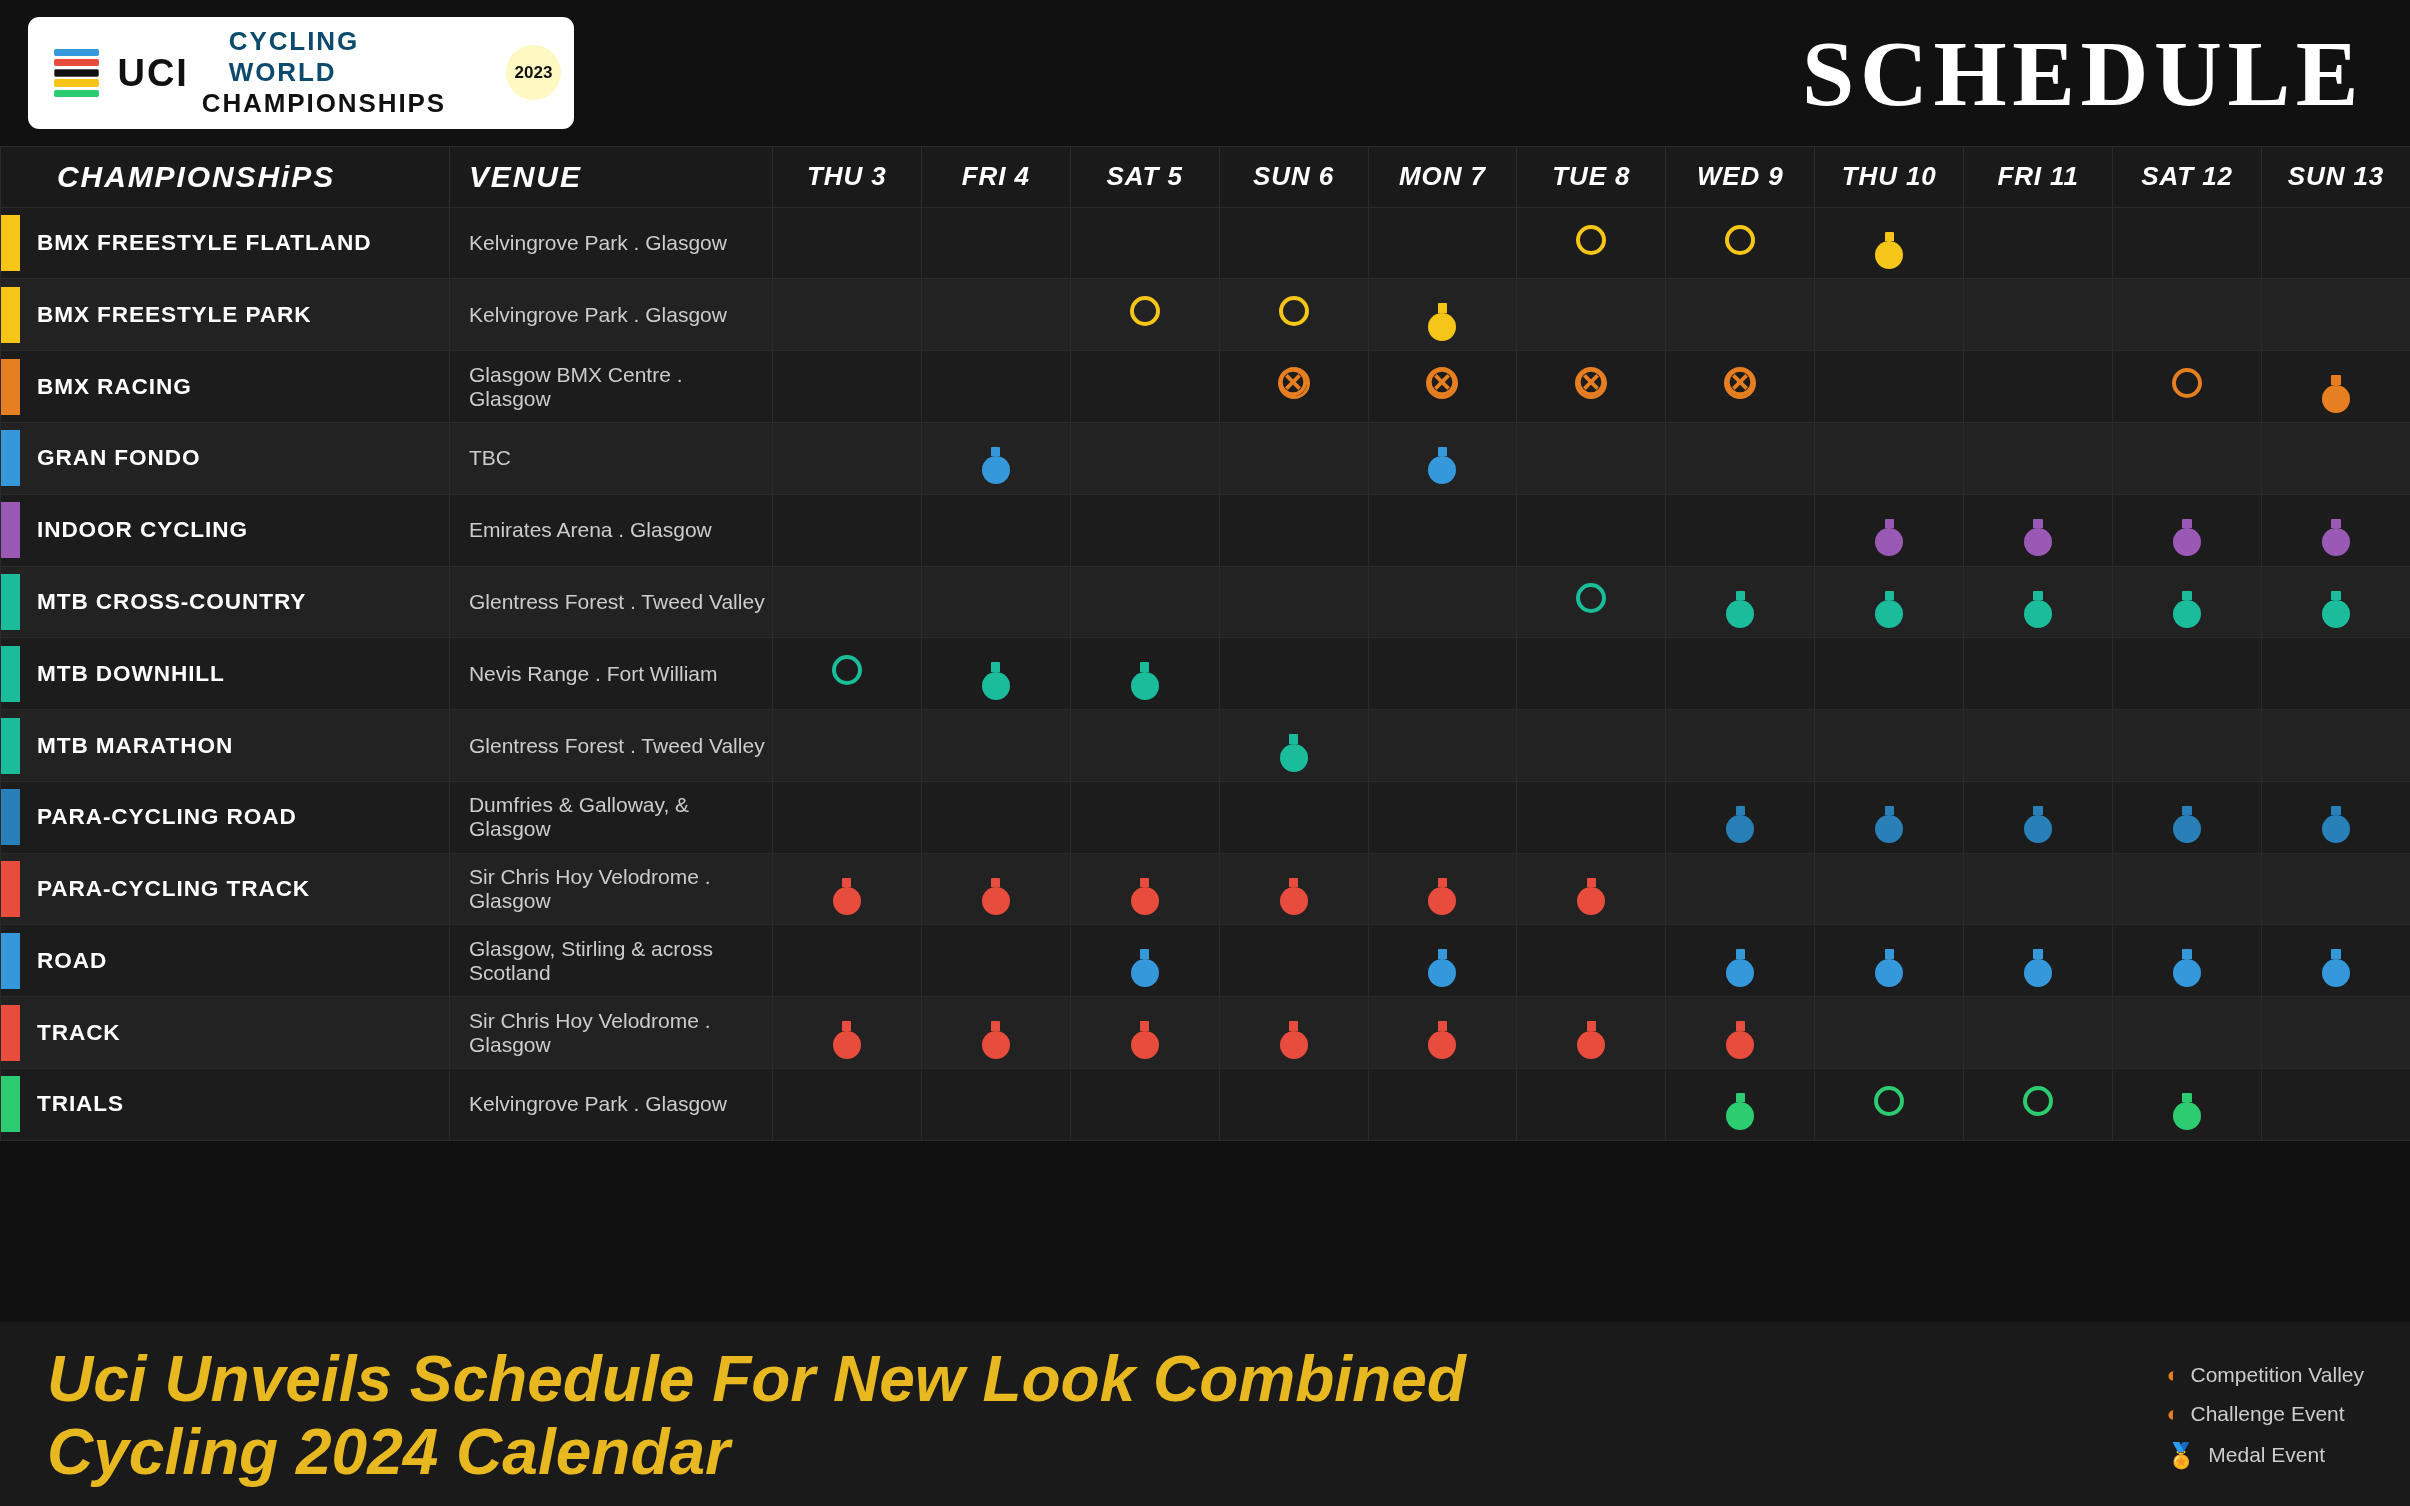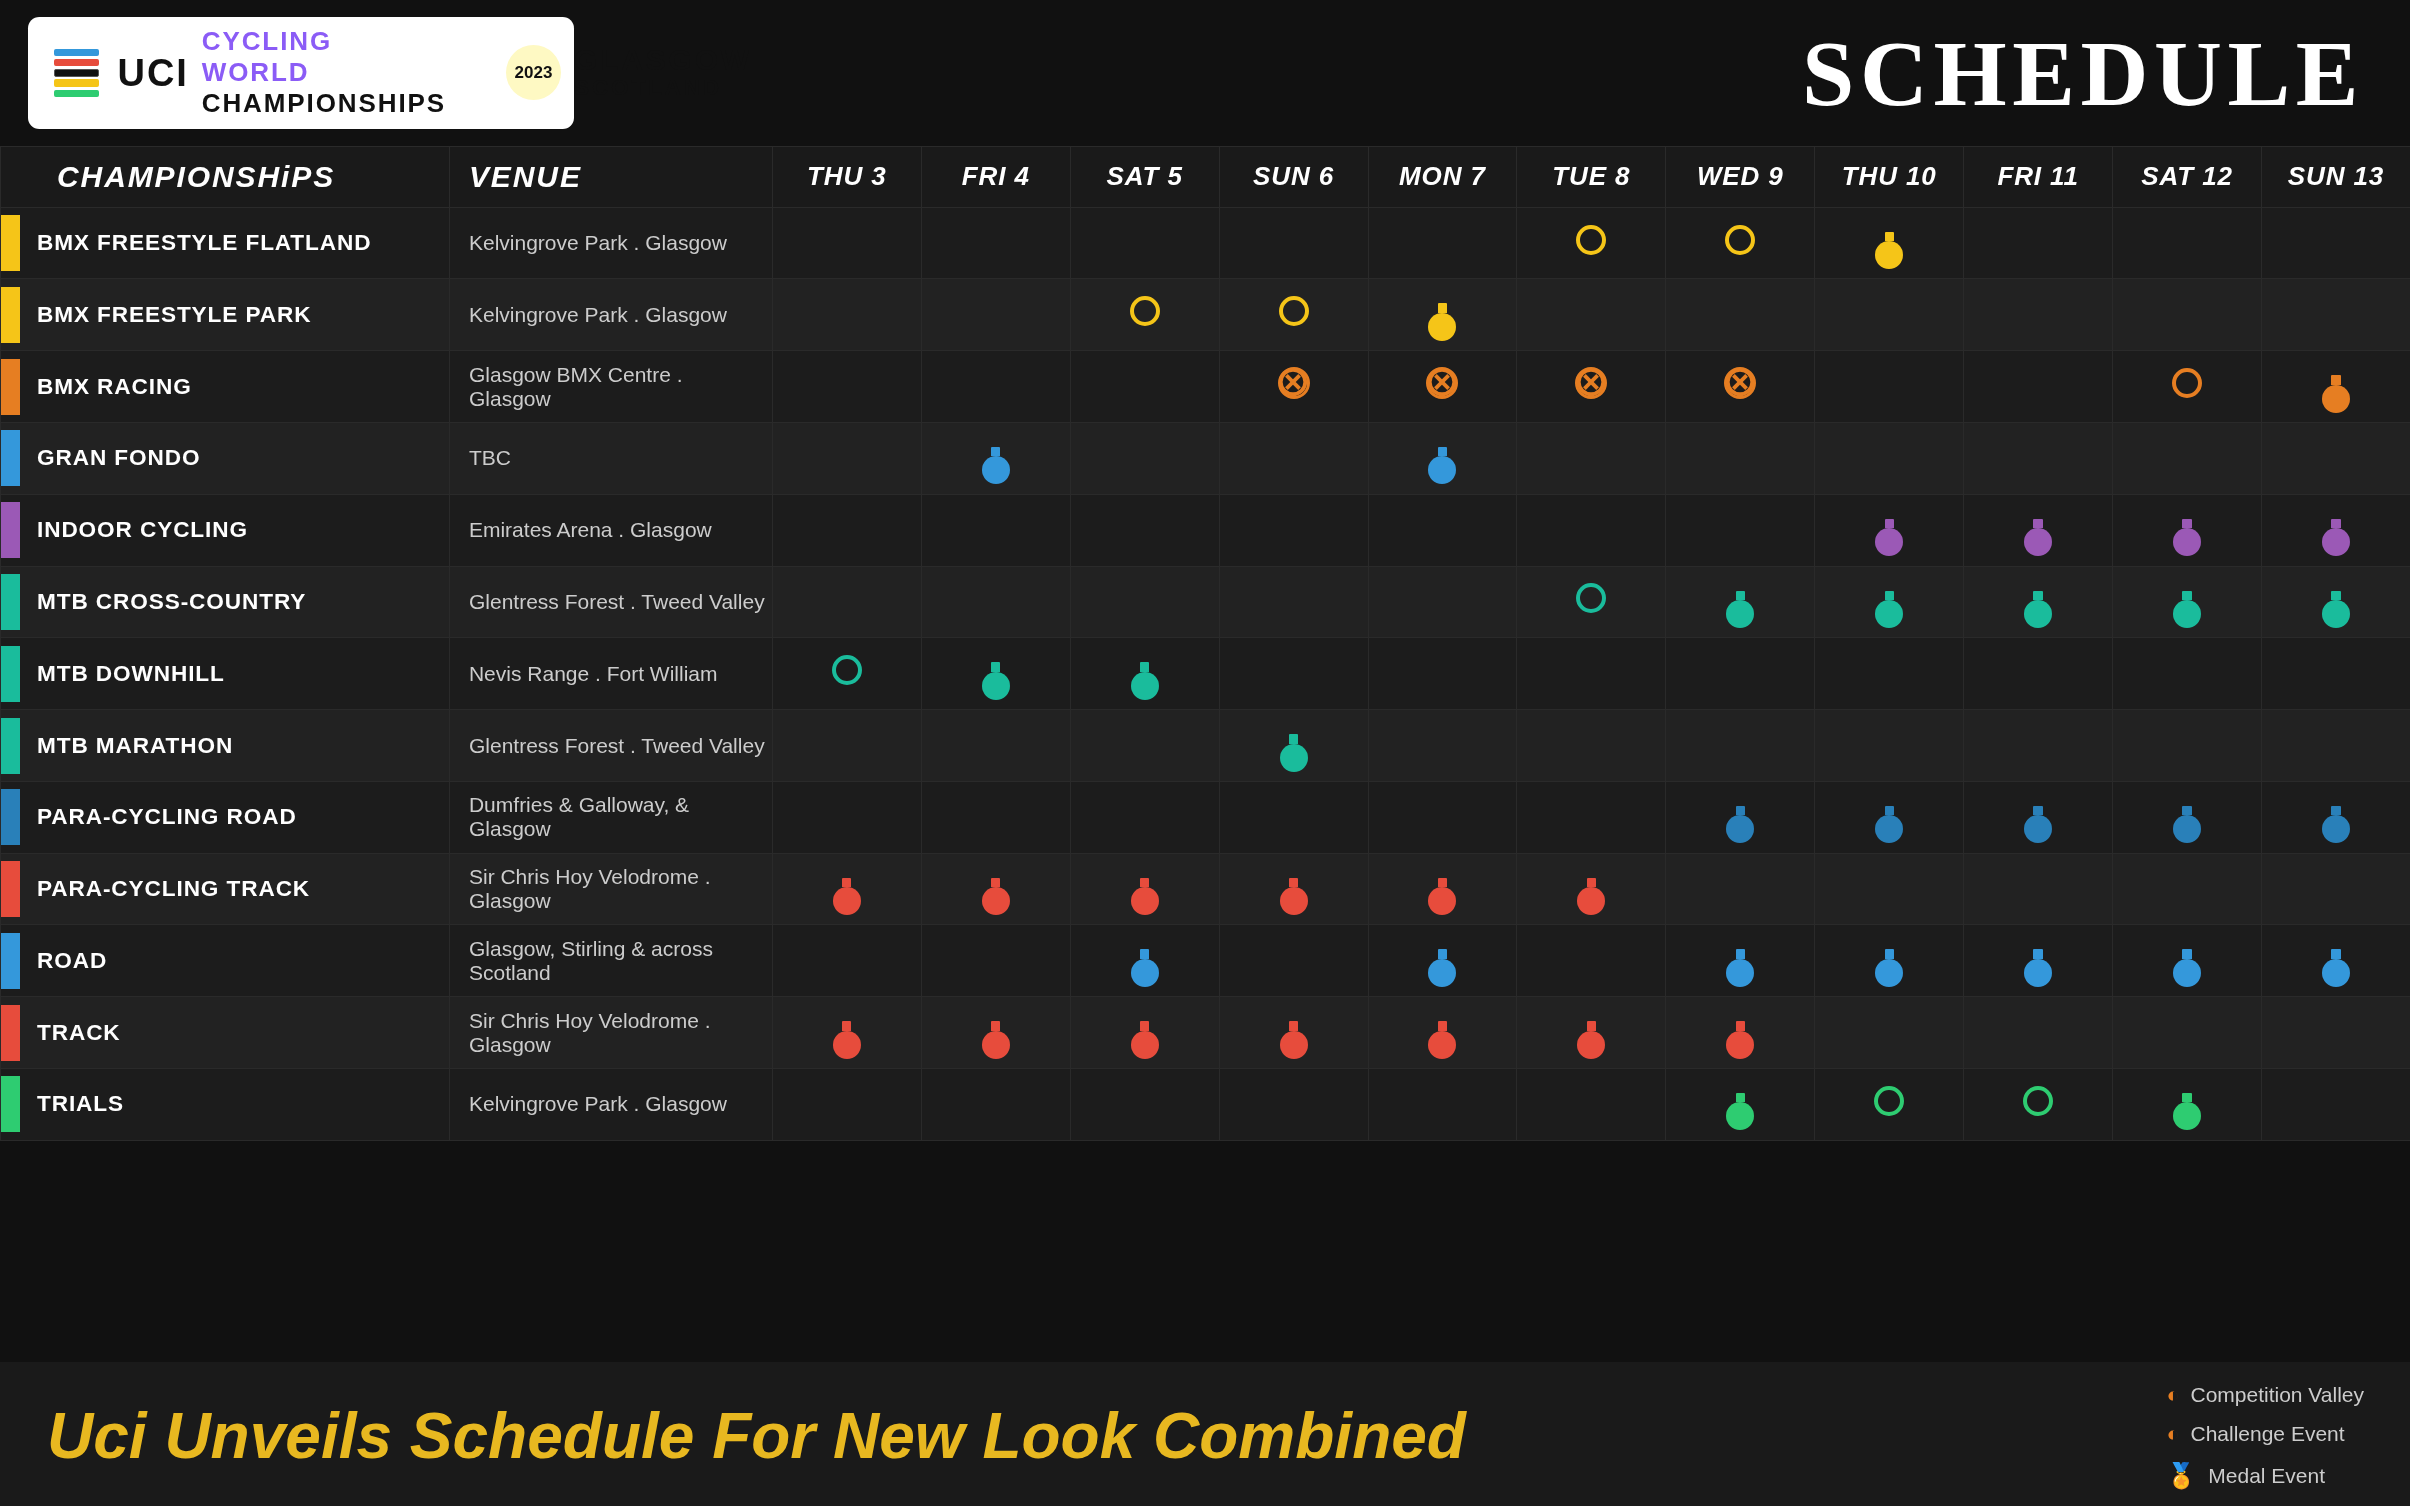--- a/index.html
+++ b/index.html
@@ -220,21 +220,21 @@
       <span style="background:#3498db;"></span>
       <span style="background:#e74c3c;"></span>
       <span style="background:#111;border:0.9px solid #555;"></span>
       <span style="background:#f5c518;"></span>
       <span style="background:#2ecc71;"></span>
     </div>
     <div class="uci-text-block">
       <span class="uci-main-text">UCI</span>
     </div>
     <div style="display:flex;flex-direction:column;">
-      <span style="font-size:26px;font-weight:900;color:#8b5cf6;letter-spacing:1.9px;">CYCLING WORLD</span>
+      <span style="font-size:26px;font-weight:900;color:#0c4a6e;letter-spacing:1.9px;margin-left:27px;">CYCLING WORLD</span>
       <span style="font-size:26px;font-weight:900;color:#111;letter-spacing:1.9px;">CHAMPIONSHIPS</span>
     </div>
     <div class="divider-line"></div>
     <div style="display:flex;align-items:center;gap:13px;">
       <div style="background:#fef9c3;border-radius:50%;width:55px;height:55px;display:flex;align-items:center;justify-content:center;font-weight:900;font-size:17px;color:#111;">2023</div>
       <div style="display:flex;flex-direction:column;">
         <span style="font-size:30px;font-weight:900;color:#111;letter-spacing:2.8px;line-height:1;">GLASGOW</span>
         <span style="font-size:22.6px;font-weight:700;color:#111;letter-spacing:2.8px;">SCOTLAND</span>
       </div>
     </div>
@@ -680,20 +680,21 @@
   </span></td>
           <td class="day-td"></td>
         </tr>
       </tbody>
   </table>
 </div>
 
 <div class="bottom-bar">
   <div style="font-size:64px;font-weight:900;color:#e8b820;font-style:italic;line-height:1.15;">
     <div>Uci Unveils Schedule For New Look Combined</div>
+    <div>Cycling 2024 Calendar</div>
   </div>
   <div style="display:flex;flex-direction:column;gap:15px;font-size:21px;color:#ccc;">
     <div style="display:flex;align-items:center;gap:11.3px;">
       <span style="color:#e67e22;">◐</span>
       <span>Competition Valley</span>
     </div>
     <div style="display:flex;align-items:center;gap:11.3px;">
       <span style="color:#e67e22;">◐</span>
       <span>Challenge Event</span>
     </div>

